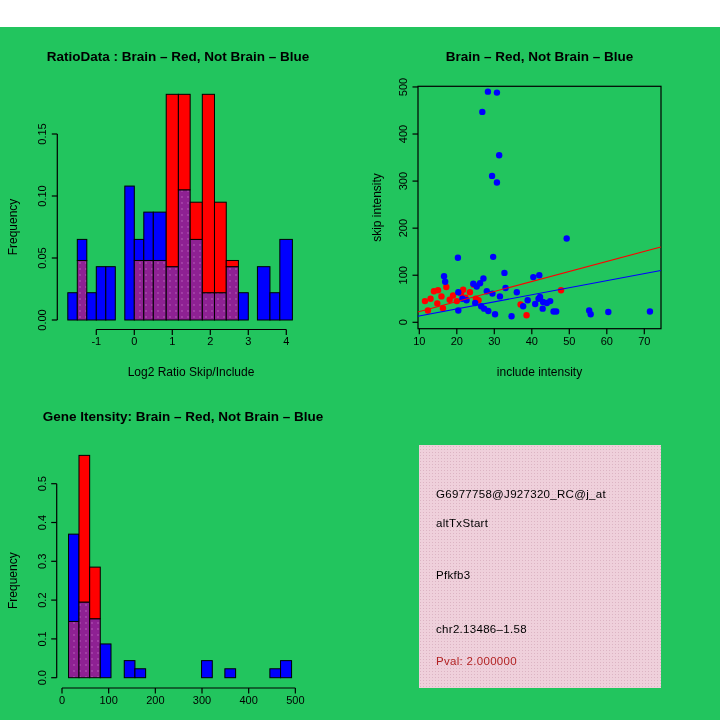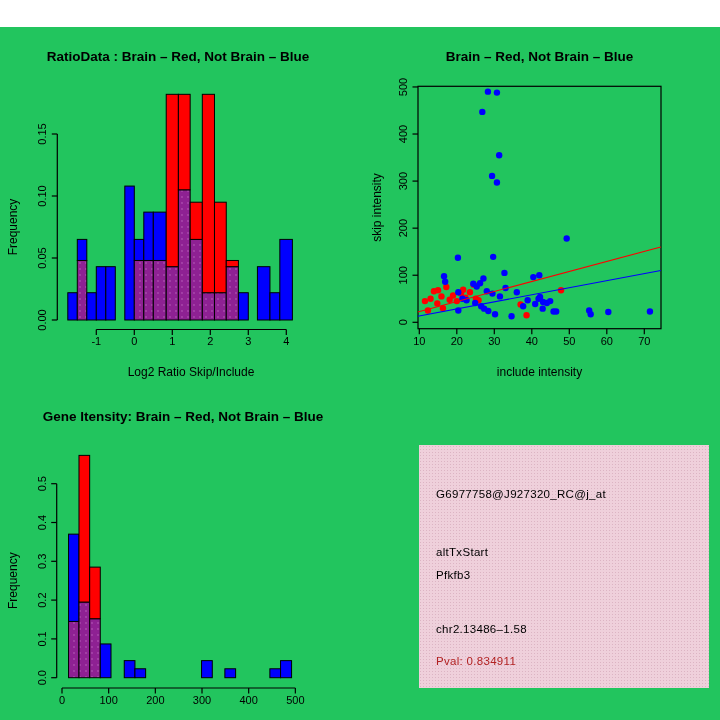--- a/index.html
+++ b/index.html
@@ -6,21 +6,21 @@
   .page{position:relative;width:720px;height:720px;background:#22c55e;overflow:hidden;
         font-family:"Liberation Sans",sans-serif;margin-top:27px;}
   svg{position:absolute;display:block;}
   svg text{font-family:"Liberation Sans",sans-serif;fill:#000;}
   #svg1{left:0;top:0;}
   #svg2{left:360px;top:0;}
   #svg3{left:0;top:360px;}
   .info-box{position:absolute;left:419px;top:418px;width:242px;height:243px;
             background-color:#efd0db;
             background-image:radial-gradient(#dcb4c3 1px, rgba(0,0,0,0) 1px);
-            background-size:3px 3px;padding-left:48px;}
+            background-size:3px 3px;}
   .info-line{position:absolute;left:17px;font-size:11.5px;color:#000;white-space:nowrap;letter-spacing:0.3px;}
   .pval{color:#b22222;}
 </style>
 </head>
 <body>
 
 <div class="page">
   <svg id="svg1" width="360" height="360" viewBox="0 0 360 360">
       <defs>
         <pattern id="pd1" width="6" height="6" patternUnits="userSpaceOnUse">
@@ -233,18 +233,18 @@
       <text x="45.7" y="534.3000000000001" text-anchor="middle" font-size="11" transform="rotate(-90 45.7 534.3000000000001)">0.3</text>
       <line x1="56.7" y1="495.5" x2="51.2" y2="495.5" stroke="#000" stroke-width="1.2"></line>
       <text x="45.7" y="495.5" text-anchor="middle" font-size="11" transform="rotate(-90 45.7 495.5)">0.4</text>
       <line x1="56.7" y1="456.70000000000005" x2="51.2" y2="456.70000000000005" stroke="#000" stroke-width="1.2"></line>
       <text x="45.7" y="456.70000000000005" text-anchor="middle" font-size="11" transform="rotate(-90 45.7 456.70000000000005)">0.5</text>
       <text x="17" y="553.7" text-anchor="middle" font-size="12" transform="rotate(-90 17 553.7)">Frequency</text>
     </svg>
 
   <div class="info-box">
     <div class="info-line" style="top:43px">G6977758@J927320_RC@j_at</div>
-    <div class="info-line" style="top:101px">altTxStart</div>
+    <div class="info-line" style="top:72px">altTxStart</div>
     <div class="info-line" style="top:124px">Pfkfb3</div>
     <div class="info-line" style="top:178px">chr2.13486–1.58</div>
-    <div class="info-line pval" style="top:210px">Pval: 0.834911</div>
+    <div class="info-line pval" style="top:210px">Pval: 2.000000</div>
   </div>
 </div>
 
 </body></html>

